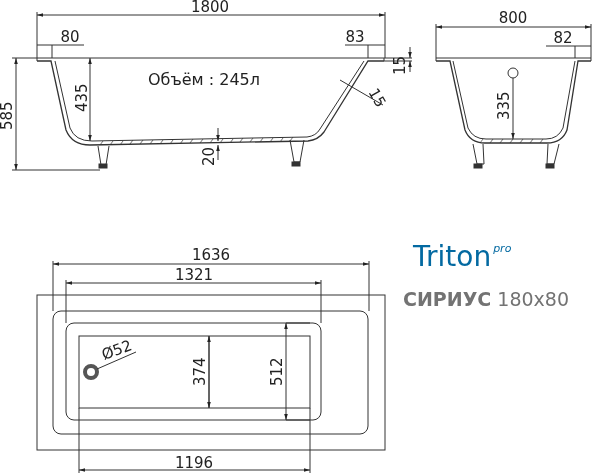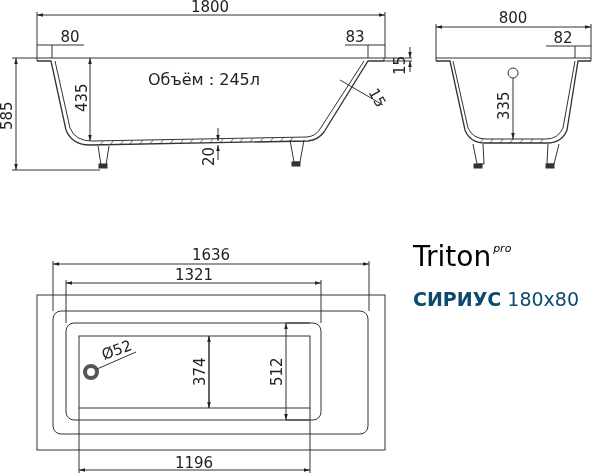--- a/index.html
+++ b/index.html
@@ -1,22 +1,22 @@
 <!DOCTYPE html>
 <html><head>
 <meta charset="utf-8">
 <style>
   html, body { margin:0; padding:0; background:#ffffff; }
   body { width:600px; height:475px; position:relative; overflow:hidden; font-family:"DejaVu Sans", sans-serif; }
   svg { position:absolute; left:0; top:0; }
   .dim { font-family:"DejaVu Sans", sans-serif; font-size:15px; fill:#222; }
-  .brand { position:absolute; left:413px; top:240px; font-family:"DejaVu Sans", sans-serif; color:#000000; }
+  .brand { position:absolute; left:413px; top:240px; font-family:"DejaVu Sans", sans-serif; color:#0369a1; }
   .brand-name { font-size:28px; font-weight:normal; letter-spacing:0px; }
   .brand-pro { font-size:11px; font-style:italic; vertical-align:top; position:relative; top:2px; margin-left:2px; }
-  .model { position:absolute; left:413px; top:288px; font-size:19px; color:#0c4a6e; white-space:nowrap; }
+  .model { position:absolute; left:403px; top:288px; font-size:19px; color:#737373; white-space:nowrap; }
   .model-name { font-weight:bold; }
 </style>
 </head>
 <body>
 
 <svg width="600" height="475" viewBox="0 0 600 475" xmlns="http://www.w3.org/2000/svg">
   <defs>
     <marker id="arr" viewBox="0 0 10 10" refX="10" refY="5" markerWidth="6" markerHeight="6" orient="auto-start-reverse">
       <path d="M0,2 L10,5 L0,8 z" fill="#222"></path>
     </marker>

